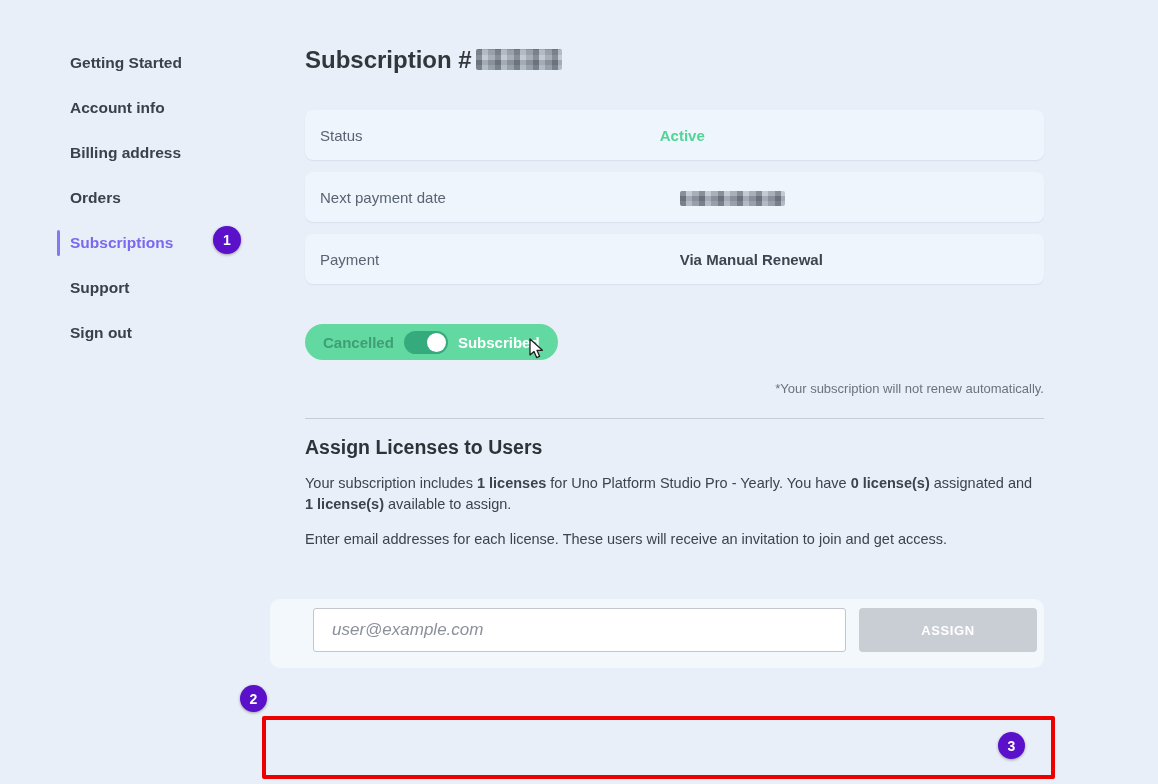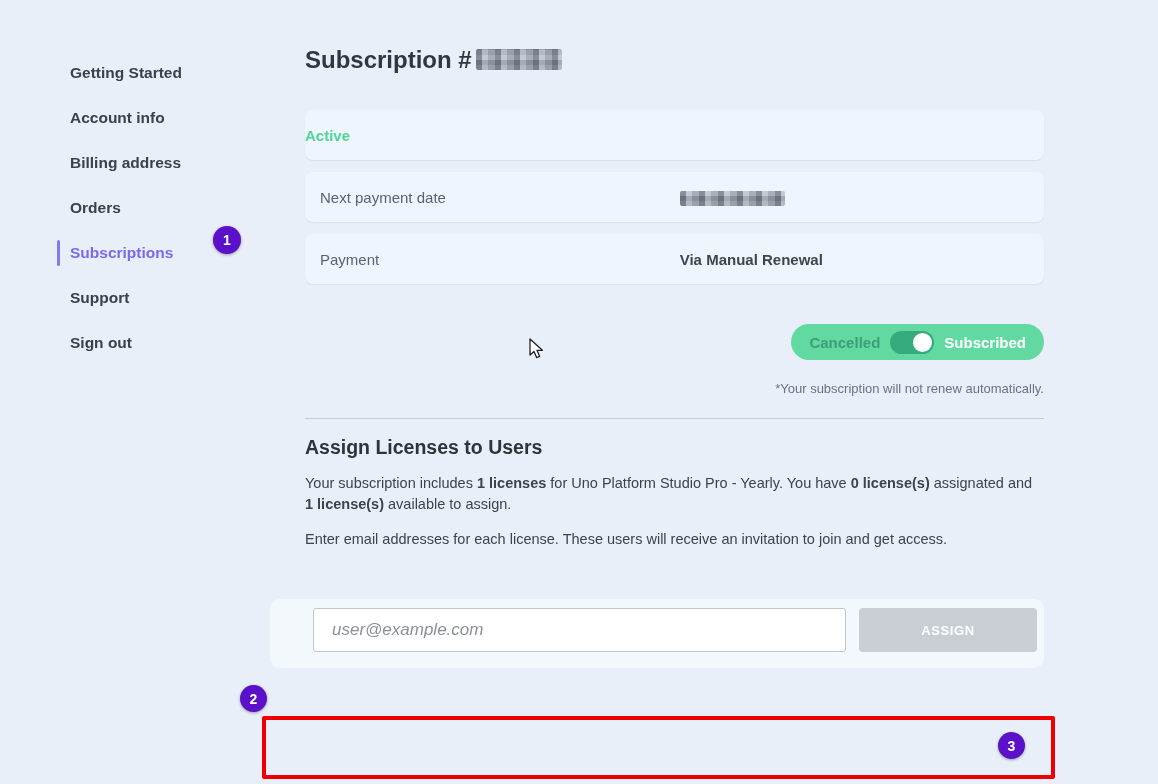--- a/index.html
+++ b/index.html
@@ -5,21 +5,21 @@
   * { margin:0; padding:0; box-sizing:border-box; }
   html,body { width:1158px; height:784px; overflow:hidden; }
   body {
     position:relative;
     background:#e9eff8;
     font-family:"Liberation Sans", sans-serif;
     color:#3a4148;
   }
 
   
-  .sidebar { position:absolute; left:0; top:11px; width:300px; padding:50px 0 0 70px; }
+  .sidebar { position:absolute; left:0; top:1px; width:300px; padding:50px 0 0 70px; }
   .nav-item {
     position:relative;
     font-size:15.5px;
     font-weight:600;
     color:#3a4148;
     height:24px;
     line-height:24px;
     margin-bottom:21px;
     cursor:pointer;
     white-space:nowrap;
@@ -55,21 +55,21 @@
     margin-bottom:12px;
     box-shadow:0 1px 1px rgba(140,155,175,0.18);
   }
   .row-label { flex:0 0 48%; padding-left:15px; font-size:15px; color:#5a6372; }
   .row-value { font-size:15px; color:#3d454f; }
   .row-value.indent { margin-left:20px; }
   .status-active { color:#4fd694; font-weight:700; }
   .bold-value { font-weight:700; }
 
   
-  .toggle-row { margin-top:40px; display:flex; justify-content:flex-end; }
+  .toggle-row { margin-top:40px; display:flex; justify-content:flex-start; }
   .sub-toggle {
     display:inline-flex; align-items:center; gap:10px;
     height:36px; padding:0 18px;
     background:#62d9a1; border-radius:18px; cursor:pointer;
   }
   .toggle-off-label { font-size:15px; font-weight:700; color:#3f9e74; }
   .toggle-on-label  { font-size:15px; font-weight:700; color:#ffffff; }
   .switch {
     position:relative; width:44px; height:23px;
     background:#35ab7d; border-radius:12px;
@@ -148,20 +148,21 @@
     <div class="nav-item"><span>Support</span></div>
     <div class="nav-item"><span>Sign out</span></div>
   </nav>
 
 <main class="main">
 
   <h1 class="page-title"><span>Subscription #</span><span class="redact redact-title"></span></h1>
 
   <section class="details">
       <div class="info-row">
+        <span class="row-label">Status</span>
         <span class="row-value status-active">Active</span>
       </div>
       <div class="info-row">
         <span class="row-label">Next payment date</span>
         <span class="row-value indent"><span class="redact redact-date"></span></span>
       </div>
       <div class="info-row">
         <span class="row-label">Payment</span>
         <span class="row-value bold-value indent">Via Manual Renewal</span>
       </div>

